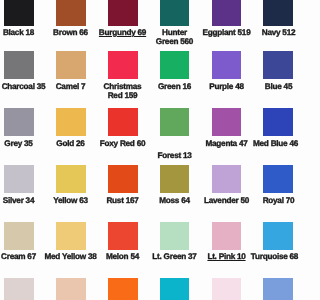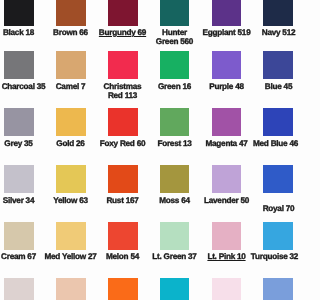--- a/index.html
+++ b/index.html
@@ -78,21 +78,21 @@
     <div class="cell" style="left: 4px; top: 50.8px;">
       <div class="swatch" style="background: rgb(118, 118, 121);"></div>
       <div class="label" style="left: -8.1625px;">Charcoal 35</div>
     </div>
     <div class="cell" style="left: 55.88px; top: 50.8px;">
       <div class="swatch" style="background: rgb(216, 167, 112);"></div>
       <div class="label" style="left: -12.6px;">Camel 7</div>
     </div>
     <div class="cell" style="left: 107.76px; top: 50.8px;">
       <div class="swatch" style="background: rgb(242, 43, 78);"></div>
-      <div class="label" style="left: -12.6px;">Christmas Red 113</div>
+      <div class="label" style="left: -12.6px;">Christmas Red 159</div>
     </div>
     <div class="cell" style="left: 159.64px; top: 50.8px;">
       <div class="swatch" style="background: rgb(23, 176, 98);"></div>
       <div class="label" style="left: -12.6px;">Green 16</div>
     </div>
     <div class="cell" style="left: 211.52px; top: 50.8px;">
       <div class="swatch" style="background: rgb(125, 91, 204);"></div>
       <div class="label" style="left: -12.6px;">Purple 48</div>
     </div>
     <div class="cell" style="left: 263.4px; top: 50.8px;">
@@ -106,21 +106,21 @@
     <div class="cell" style="left: 55.88px; top: 107.8px;">
       <div class="swatch" style="background: rgb(237, 184, 78);"></div>
       <div class="label" style="left: -12.6px;">Gold 26</div>
     </div>
     <div class="cell" style="left: 107.76px; top: 107.8px;">
       <div class="swatch" style="background: rgb(234, 51, 43);"></div>
       <div class="label" style="left: -12.6px;">Foxy Red 60</div>
     </div>
     <div class="cell" style="left: 159.64px; top: 107.8px;">
       <div class="swatch" style="background: rgb(97, 168, 93);"></div>
-      <div class="label" style="left: -12.6px;">Forest 13</div>
+      <div class="label" style="left: -12.6px; margin-top: 12px;">Forest 13</div>
     </div>
     <div class="cell" style="left: 211.52px; top: 107.8px;">
       <div class="swatch" style="background: rgb(161, 82, 166);"></div>
       <div class="label" style="left: -12.6px;">Magenta 47</div>
     </div>
     <div class="cell" style="left: 263.4px; top: 107.8px;">
       <div class="swatch" style="background: rgb(45, 68, 184);"></div>
       <div class="label" style="left: -14.9125px;">Med Blue 46</div>
     </div>
     <div class="cell" style="left: 4px; top: 164.8px;">
@@ -138,45 +138,45 @@
     <div class="cell" style="left: 159.64px; top: 164.8px;">
       <div class="swatch" style="background: rgb(164, 150, 62);"></div>
       <div class="label" style="left: -12.6px;">Moss 64</div>
     </div>
     <div class="cell" style="left: 211.52px; top: 164.8px;">
       <div class="swatch" style="background: rgb(191, 163, 215);"></div>
       <div class="label" style="left: -12.6px;">Lavender 50</div>
     </div>
     <div class="cell" style="left: 263.4px; top: 164.8px;">
       <div class="swatch" style="background: rgb(47, 91, 200);"></div>
-      <div class="label" style="left: -12.6px; margin-top: 8px;">Royal 70</div>
+      <div class="label" style="left: -12.6px;">Royal 70</div>
     </div>
     <div class="cell" style="left: 4px; top: 221.6px;">
       <div class="swatch" style="background: rgb(214, 200, 171);"></div>
       <div class="label" style="left: -12.5687px;">Cream 67</div>
     </div>
     <div class="cell" style="left: 55.88px; top: 221.6px;">
       <div class="swatch" style="background: rgb(240, 203, 119);"></div>
-      <div class="label" style="left: -12.6px;">Med Yellow 27</div>
+      <div class="label" style="left: -12.6px;">Med Yellow 38</div>
     </div>
     <div class="cell" style="left: 107.76px; top: 221.6px;">
       <div class="swatch" style="background: rgb(237, 70, 48);"></div>
       <div class="label" style="left: -12.6px;">Melon 54</div>
     </div>
     <div class="cell" style="left: 159.64px; top: 221.6px;">
       <div class="swatch" style="background: rgb(181, 223, 192);"></div>
       <div class="label" style="left: -12.6px;">Lt. Green 37</div>
     </div>
     <div class="cell" style="left: 211.52px; top: 221.6px;">
       <div class="swatch" style="background: rgb(229, 176, 196);"></div>
       <div class="label" style="left: -12.6px; text-decoration: underline;">Lt. Pink 10</div>
     </div>
     <div class="cell" style="left: 263.4px; top: 221.6px;">
       <div class="swatch" style="background: rgb(54, 166, 224);"></div>
-      <div class="label" style="left: -16.0688px;">Turquoise 32</div>
+      <div class="label" style="left: -16.0688px;">Turquoise 68</div>
     </div>
     <div class="cell" style="left: 4px; top: 278.4px;">
       <div class="swatch" style="background: rgb(221, 210, 208);"></div>
     </div>
     <div class="cell" style="left: 55.88px; top: 278.4px;">
       <div class="swatch" style="background: rgb(235, 198, 174);"></div>
     </div>
     <div class="cell" style="left: 107.76px; top: 278.4px;">
       <div class="swatch" style="background: rgb(250, 107, 24);"></div>
     </div>

